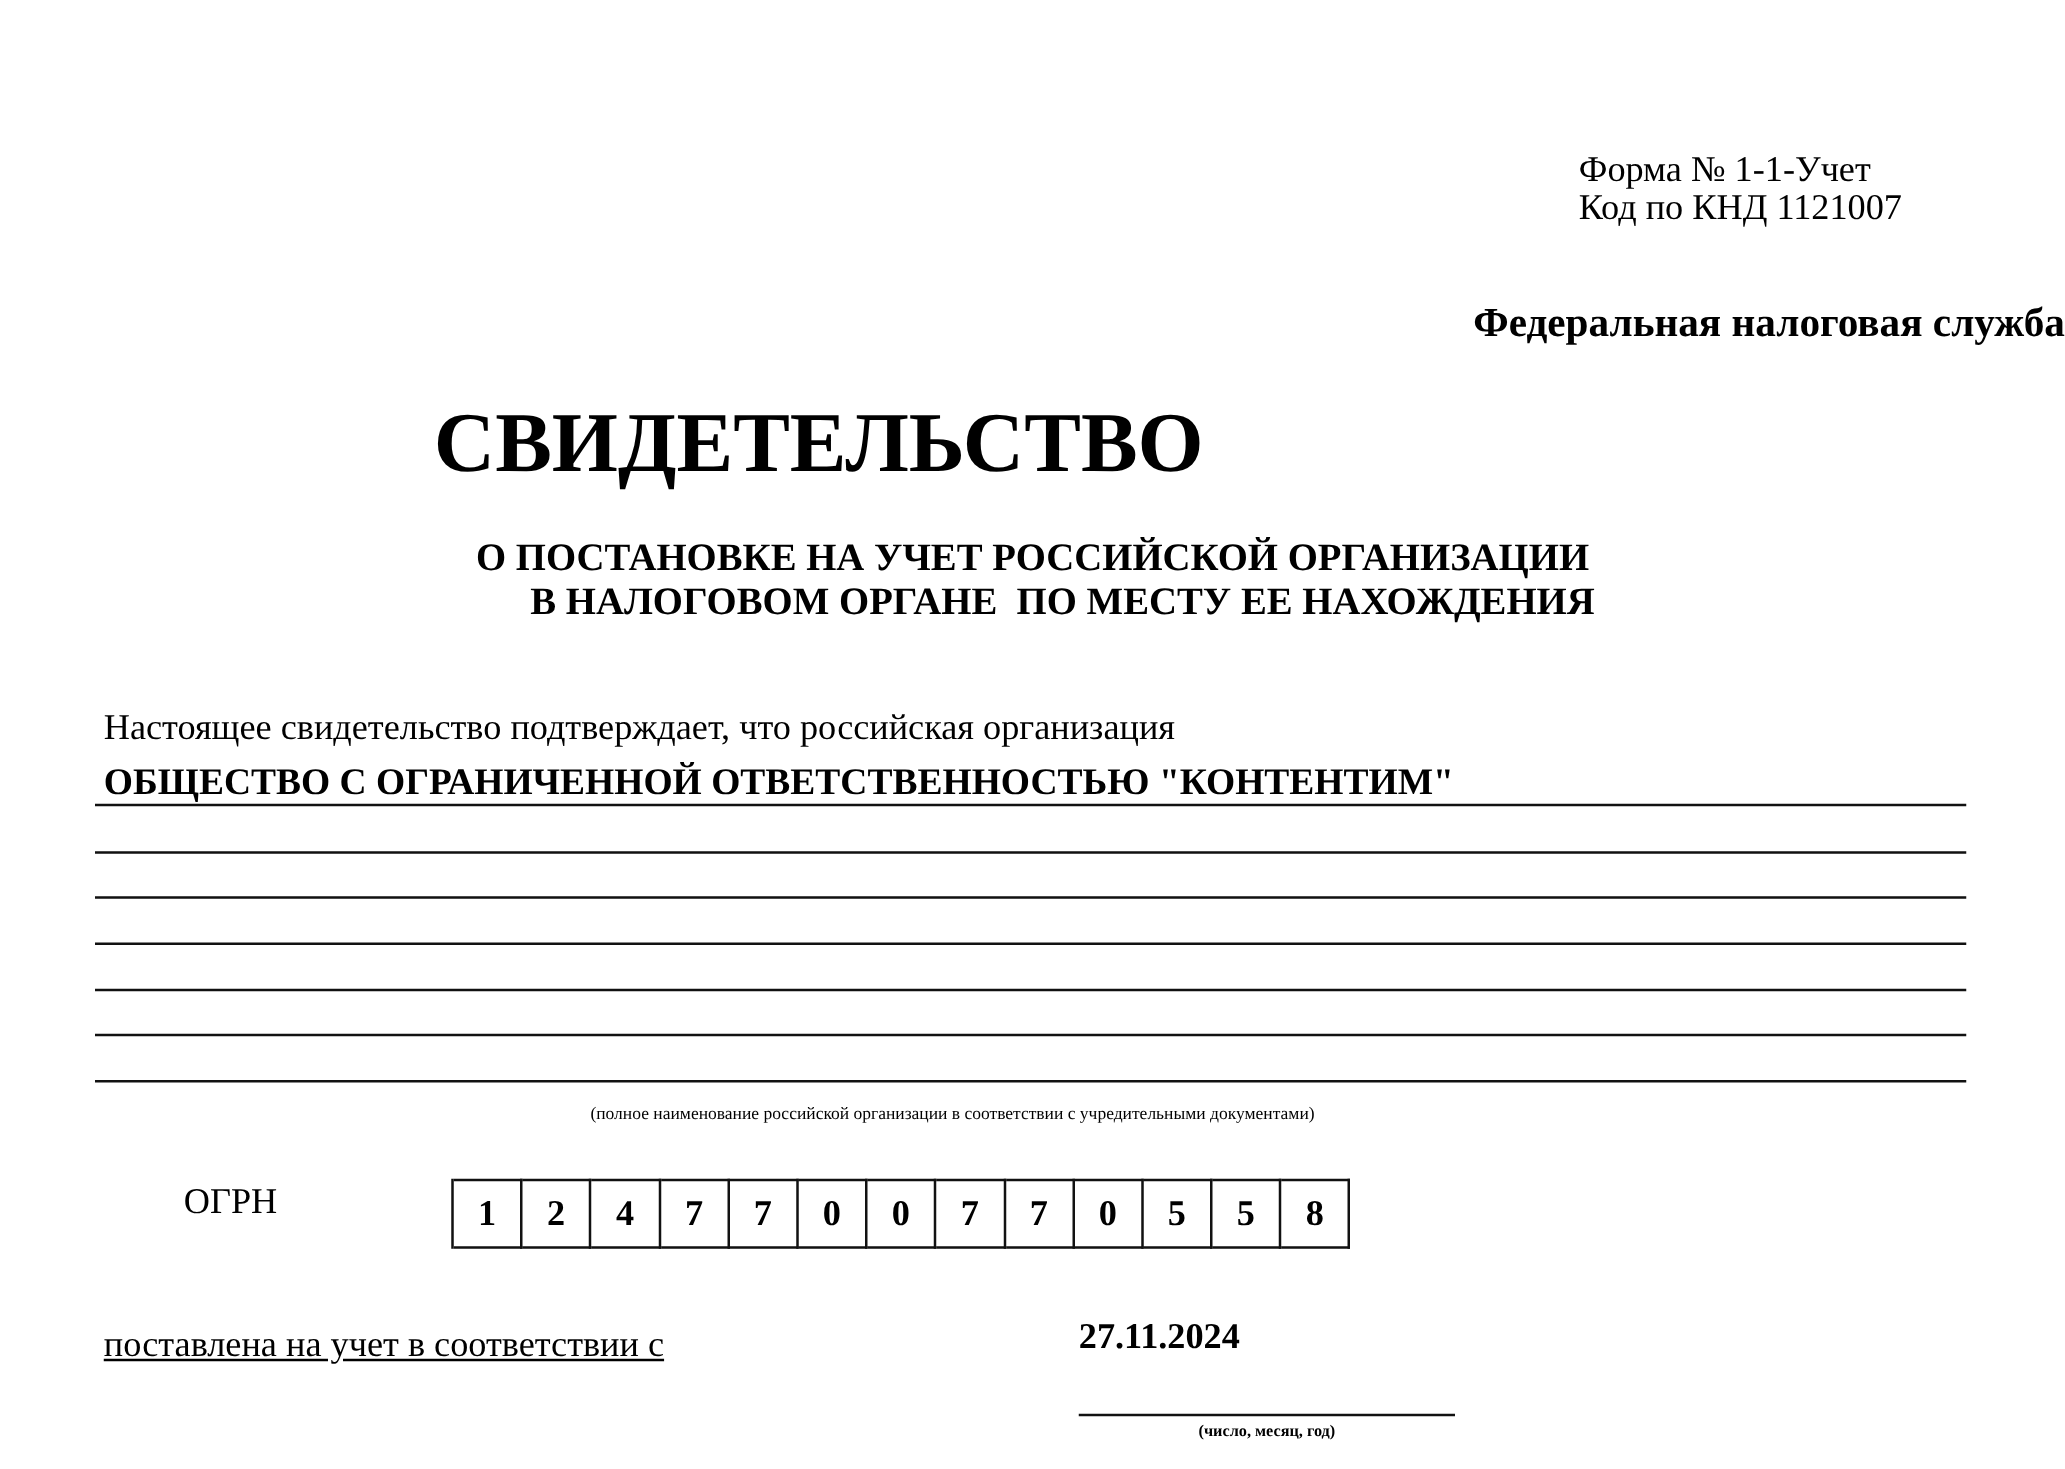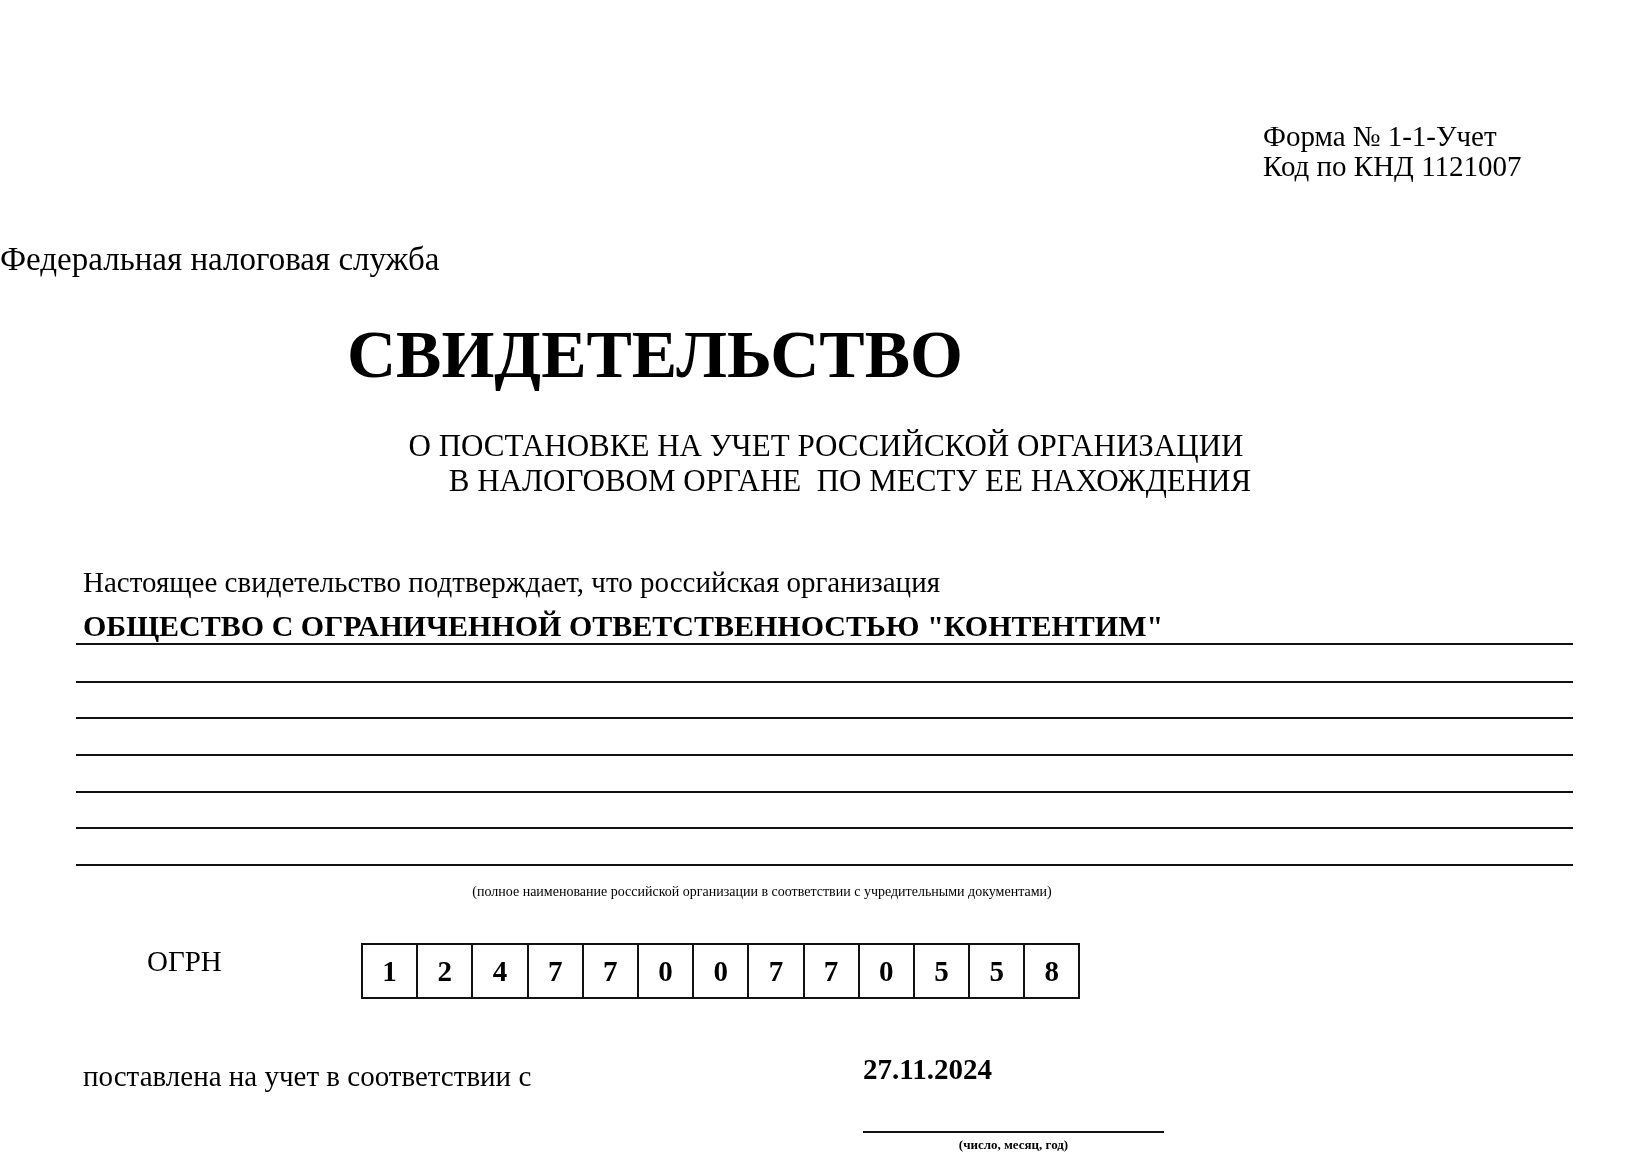--- a/index.html
+++ b/index.html
@@ -2,35 +2,35 @@
 <html><head>
 <meta charset="utf-8">
 <style>
   html, body { margin: 0; padding: 0; background: #ffffff; }
   body {
     width: 1652px; height: 1175px; position: relative; overflow: hidden;
     font-family: "Liberation Serif", "DejaVu Serif", serif; color: #000;
   }
   .abs { position: absolute; white-space: nowrap; }
   .form-meta { left: 1263px; top: 80px; font-size: 29px; line-height: 30px; margin-top: 41px; }
-  .agency { left: 0; width: 1652px; top: 241px; text-align: left; font-size: 33px; font-weight: normal; line-height: 36px; }
+  .agency { left: 0; width: 1652px; top: 241px; text-align: right; font-size: 33px; font-weight: bold; line-height: 36px; }
   .title { left: 0; width: 1310px; top: 318px; text-align: center; font-size: 68px; font-weight: bold; line-height: 72px; }
-  .subtitle { left: 0; width: 1652px; top: 428px; text-align: center; font-size: 31px; font-weight: normal; line-height: 35px; }
+  .subtitle { left: 0; width: 1652px; top: 428px; text-align: center; font-size: 31px; font-weight: bold; line-height: 35px; }
   .intro { left: 83px; top: 566px; font-size: 29px; line-height: 32px; }
   .company { left: 83px; top: 609px; font-size: 30px; font-weight: bold; line-height: 33px; }
   .rule { position: absolute; left: 76px; width: 1497px; height: 2px; background: #111; }
   .caption-name { left: 0; width: 1524px; top: 884px; text-align: center; font-size: 14px; line-height: 16px; }
   .ogrn-label { left: 147px; top: 945px; font-size: 29px; line-height: 32px; }
   .ogrn-boxes { position: absolute; left: 361px; top: 943px; display: flex; border-left: 2px solid #111; }
   .ogrn-cell {
     width: 53.2px; height: 52px; border-top: 2px solid #111; border-bottom: 2px solid #111; border-right: 2px solid #111;
     display: flex; align-items: center; justify-content: center;
     font-size: 29px; font-weight: bold;
   }
-  .reg-text { left: 83px; top: 1060px; font-size: 29px; line-height: 33px; }
+  .reg-text { left: 83px; top: 1060px; font-size: 29px; line-height: 33px; text-decoration: underline; }
   .date-value { left: 863px; width: 301px; top: 1054px; font-size: 29px; font-weight: bold; line-height: 30px; }
   .date-line { position: absolute; left: 863px; top: 1131px; width: 301px; height: 2px; background: #111; }
   .date-caption { left: 863px; width: 301px; top: 1137px; text-align: center; font-size: 13px; line-height: 15px; font-weight: bold; }
 </style>
 </head>
 <body>
 
 <div class="abs form-meta">
   <div>Форма № 1-1-Учет</div>
   <div>Код по КНД 1121007</div>

